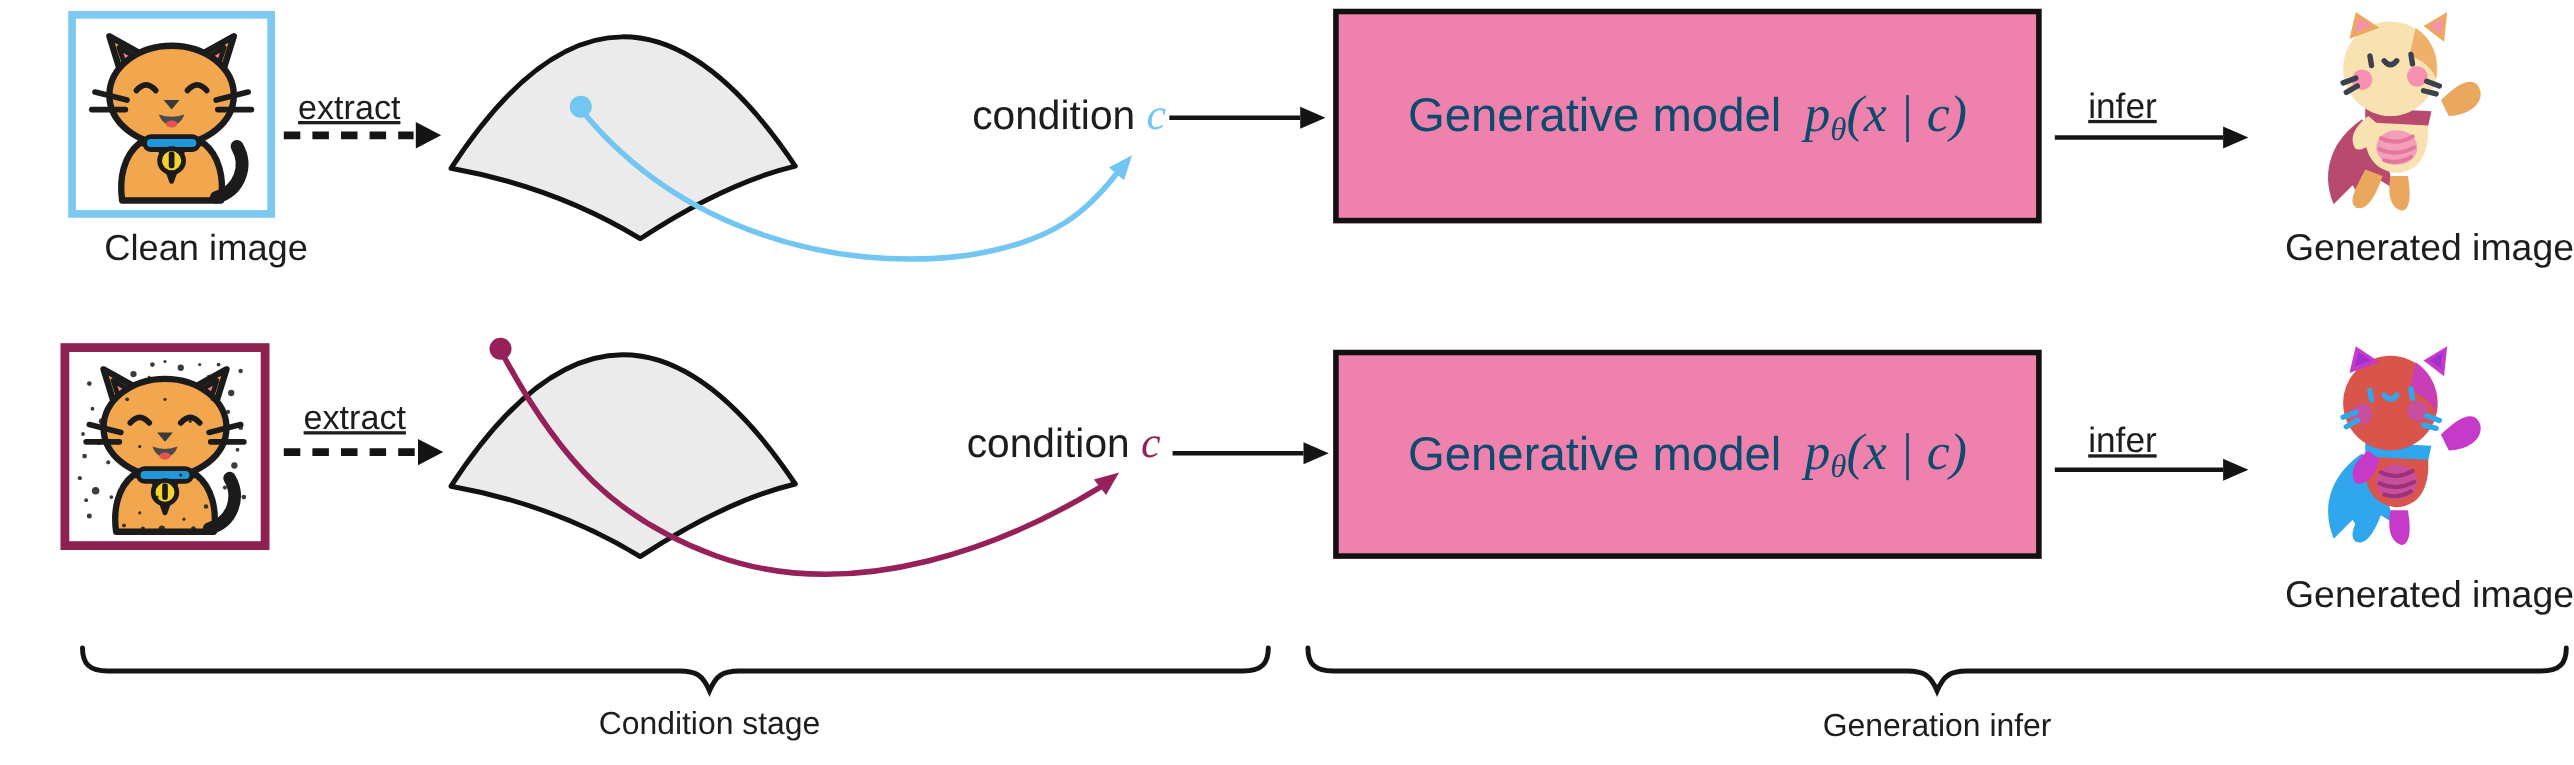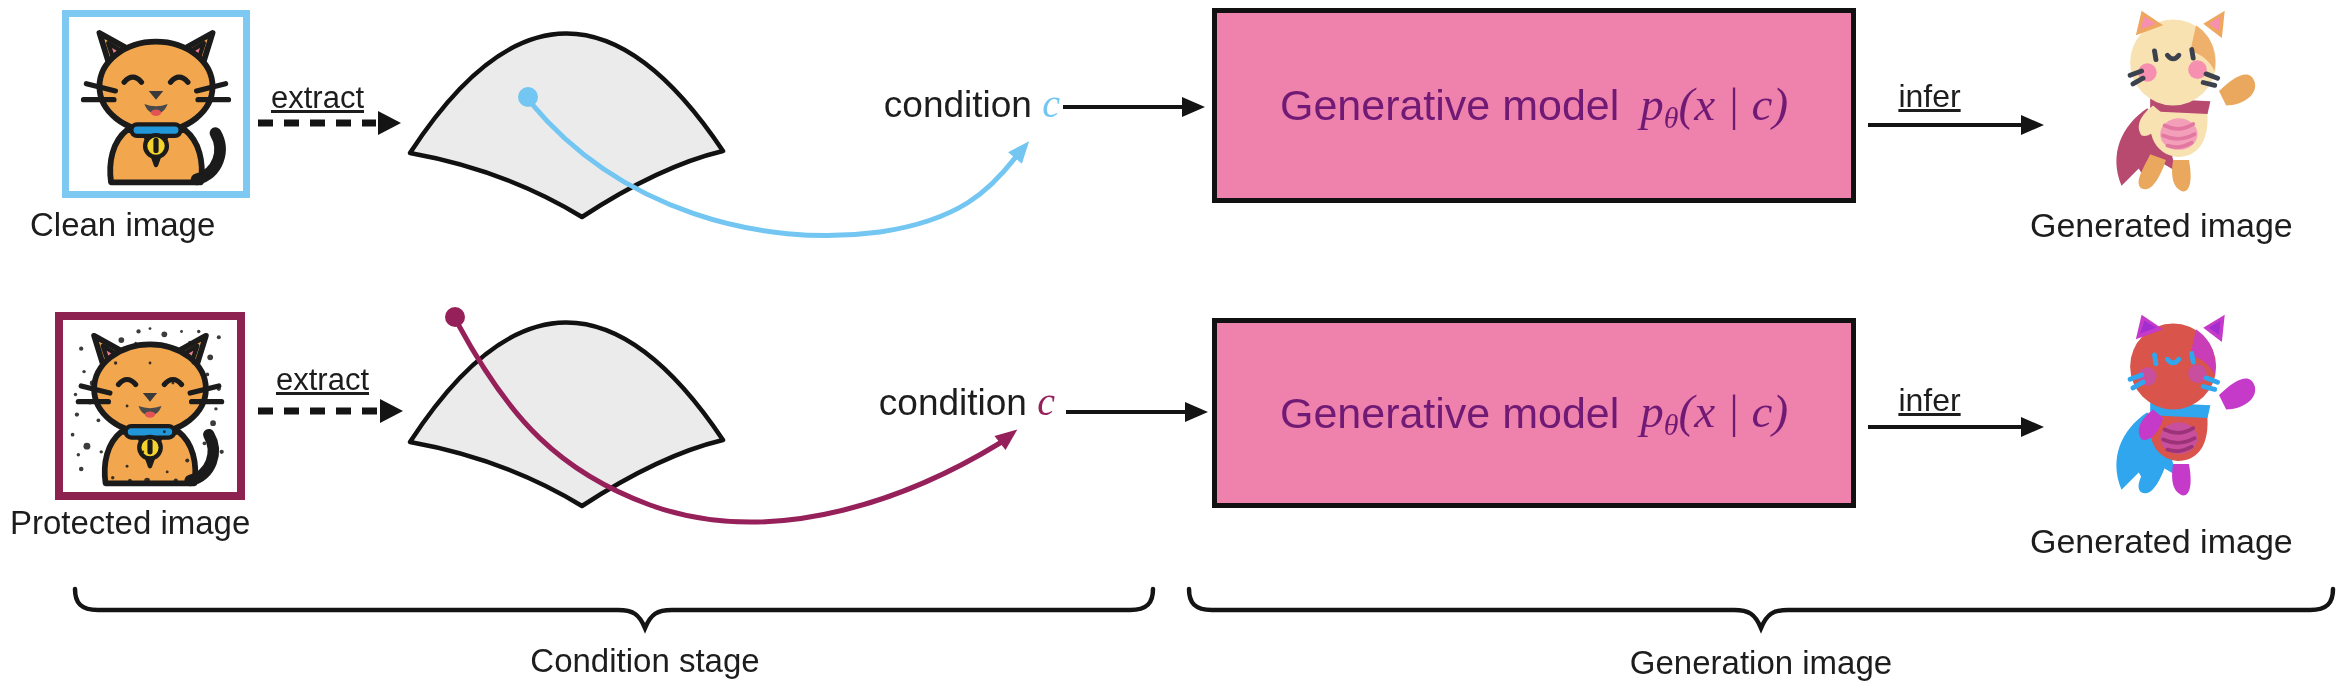--- a/index.html
+++ b/index.html
@@ -1,30 +1,30 @@
 <!DOCTYPE html>
 <html style="--clean-accent: #72c6f1; --clean-border: #7dc9f1; --protected-accent: #96215a; --protected-border: #8d2150; --box-fill: #ee82ad; --manifold-fill: #ebebeb;"><head>
 <meta charset="utf-8">
 <style>
   html,body{margin:0;padding:0;background:#ffffff;}
   .canvas{position:relative;width:2340px;height:695px;background:#ffffff;overflow:hidden;
           font-family:"Liberation Sans", sans-serif;color:#1d1d1d;}
   .abs{position:absolute;}
-  .lbl{position:absolute;text-align:left;font-size:33px;color:#1d1d1d;white-space:nowrap;}
+  .lbl{position:absolute;text-align:right;font-size:33px;color:#1d1d1d;white-space:nowrap;}
   .small-lbl{position:absolute;text-align:center;font-size:31px;color:#1d1d1d;white-space:nowrap;text-decoration:underline;}
   .frame{position:absolute;background:#ffffff;box-sizing:content-box;}
   .frame svg{display:block;width:100%;height:100%;}
   .condition-line{position:absolute;text-align:right;font-size:37px;white-space:nowrap;height:44px;line-height:44px;}
   .cond-sym{font-family:"Liberation Serif", serif;font-style:italic;font-size:40px;}
   .model-box{position:absolute;background:var(--box-fill);border:5px solid #111111;
-             display:flex;align-items:center;justify-content:center;color:#701a75;
+             display:flex;align-items:center;justify-content:center;color:#0c4a6e;
              font-size:43px;white-space:nowrap;}
   .model-box .formula{font-family:"Liberation Serif", serif;font-style:italic;font-size:47px;margin-left:21px;}
   .model-box sub{font-size:30px;font-style:italic;vertical-align:-8px;}
-  .stage-lbl{position:absolute;text-align:center;font-size:33px;white-space:nowrap;}
+  .stage-lbl{position:absolute;text-align:center;font-size:29px;white-space:nowrap;}
   .catimg{position:absolute;}
   .catimg svg{display:block;width:100%;height:100%;}
 </style>
 </head>
 <body>
 
 <div class="canvas">
 
   <svg class="abs" style="left:0;top:0;" width="2340" height="695" viewBox="0 0 2340 695">
 
@@ -224,21 +224,20 @@
           <circle cx="82" cy="8" r="1"></circle>
         <circle cx="10" cy="94" r="1.2"></circle>
           <circle cx="60" cy="30" r="1"></circle>
           <circle cx="76" cy="44" r="1"></circle>
         <circle cx="44" cy="60" r="1"></circle>
           <circle cx="70" cy="78" r="1"></circle>
           <circle cx="55" cy="92" r="1"></circle>
       </g>
     </svg>
   </div>
-  <div class="lbl" style="left:10px;top:504px;width:280px;">Protected image</div>
 
   <div class="small-lbl" style="left:255px;top:362px;width:135px;">extract</div>
 
   <div class="condition-line" style="left:795px;top:380px;width:260px;">
     <span>condition</span>
     <span class="cond-sym" style="color:var(--protected-accent);">c</span>
   </div>
 
   <div class="model-box" style="left:1212px;top:318px;width:634px;height:180px;">
     <span>Generative model</span>
@@ -277,15 +276,15 @@
         <line x1="28" y1="45" x2="36" y2="42"></line>
         <line x1="30" y1="51" x2="37" y2="47"></line>
         <line x1="81" y1="44" x2="89" y2="47"></line>
         <line x1="79" y1="50" x2="87" y2="52"></line>
       </g>
     </svg>
   </div>
   <div class="lbl" style="left:2030px;top:522px;width:310px;font-size:34px;">Generated image</div>
 
   <div class="stage-lbl" style="left:490px;top:642px;width:310px;">Condition stage</div>
-  <div class="stage-lbl" style="left:1606px;top:644px;width:310px;">Generation image</div>
+  <div class="stage-lbl" style="left:1606px;top:644px;width:310px;">Generation infer</div>
 
 </div>
 
 </body></html>

